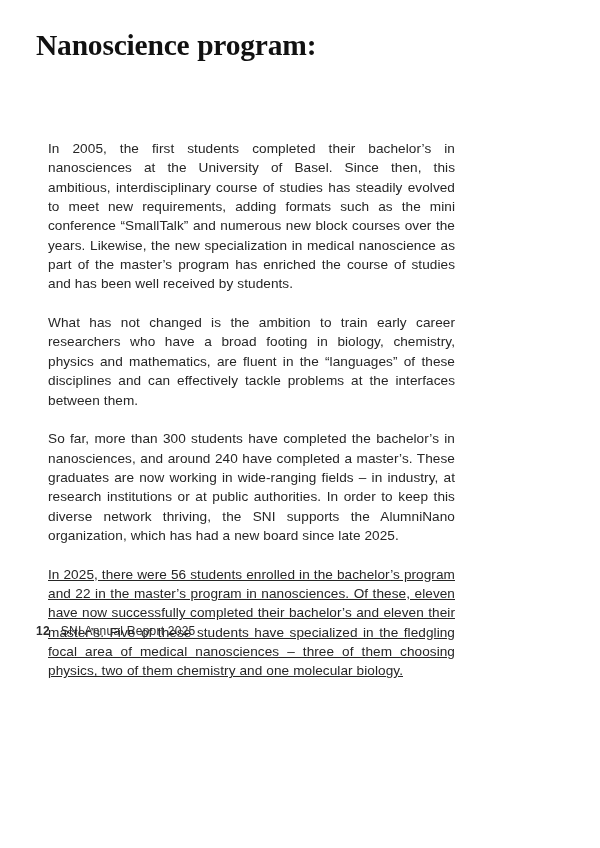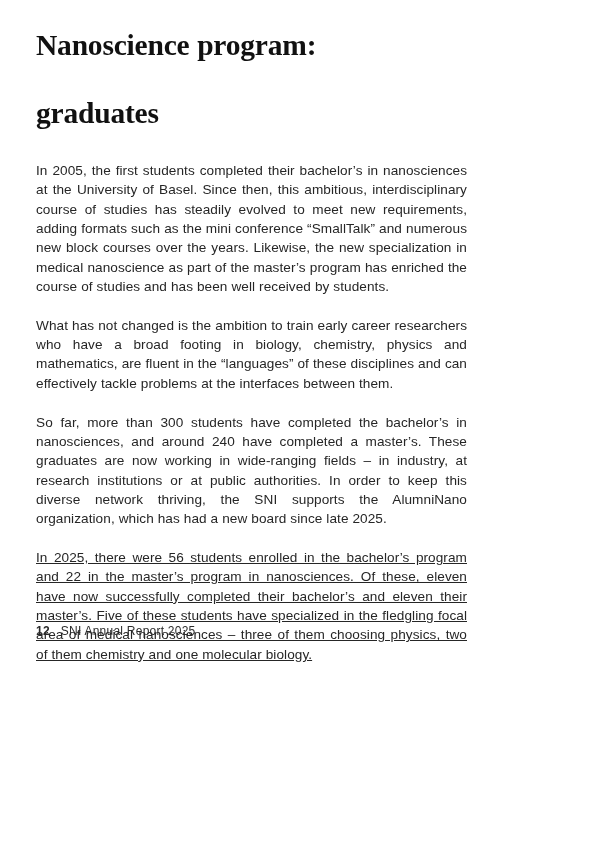--- a/index.html
+++ b/index.html
@@ -39,21 +39,21 @@
     font-size: 29.5px;
     line-height: 34px;
     letter-spacing: -0.2px;
     color: #111111;
     margin: 0;
     padding-top: 28px;
     word-spacing: 0.5px;
   }
 
   .article-body {
-    margin: 0;
+    margin: 12px;
     padding-top: 31px;
   }
 
   .body-paragraph {
     font-family: "Liberation Sans", sans-serif;
     font-size: 13.6px;
     line-height: 19.35px;
     color: #262626;
     margin: 0 0 19.4px 0;
     text-align: justify;
@@ -94,21 +94,20 @@
 </head>
 <body>
 
 <div class="page">
 
   <div class="content-column">
 
     <h1 class="article-title">
       <span>Nanoscience program:</span><br>
       <br>
-      <span>graduates</span>
     </h1>
 
     <div class="article-body">
       <p class="body-paragraph">In 2005, the first students completed their bachelor’s in nanosciences at the University of Basel. Since then, this ambitious, interdisciplinary course of studies has steadily evolved to meet new requirements, adding formats such as the mini conference “SmallTalk” and numerous new block courses over the years. Likewise, the new specialization in medical nanoscience as part of the master’s program has enriched the course of studies and has been well received by students.</p>
       <p class="body-paragraph">What has not changed is the ambition to train early career researchers who have a broad footing in biology, chemistry, physics and mathematics, are fluent in the “languages” of these disciplines and can effectively tackle problems at the interfaces between them.</p>
       <p class="body-paragraph">So far, more than 300 students have completed the bachelor’s in nanosciences, and around 240 have completed a master’s. These graduates are now working in wide-ranging fields – in industry, at research institutions or at public authorities. In order to keep this diverse network thriving, the SNI supports the AlumniNano organization, which has had a new board since late 2025.</p>
       <p class="body-paragraph">In 2025, there were 56 students enrolled in the bachelor’s program and 22 in the master’s program in nanosciences. Of these, eleven have now successfully completed their bachelor’s and eleven their master’s. Five of these students have specialized in the fledgling focal area of medical nanosciences – three of them choosing physics, two of them chemistry and one molecular biology.</p>
     </div>
 
   </div>

